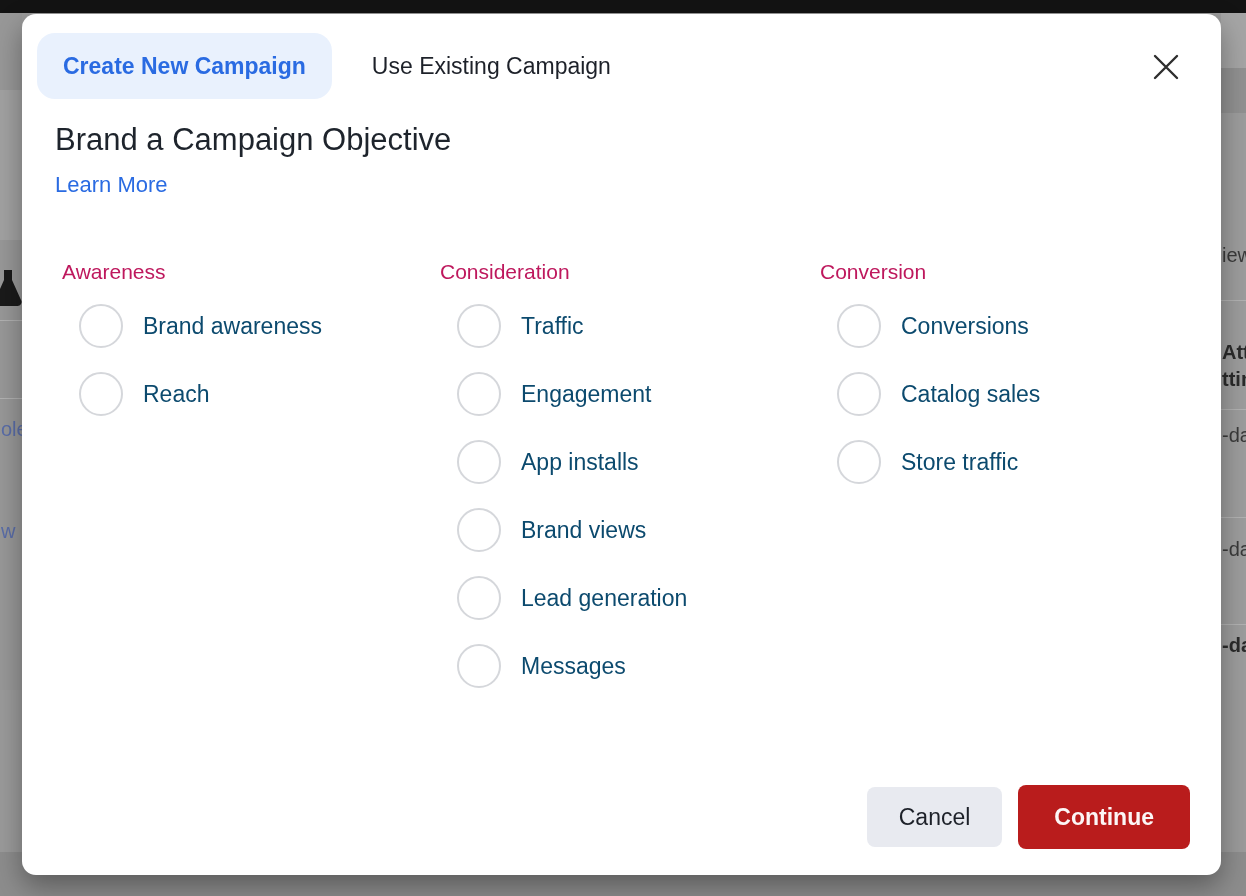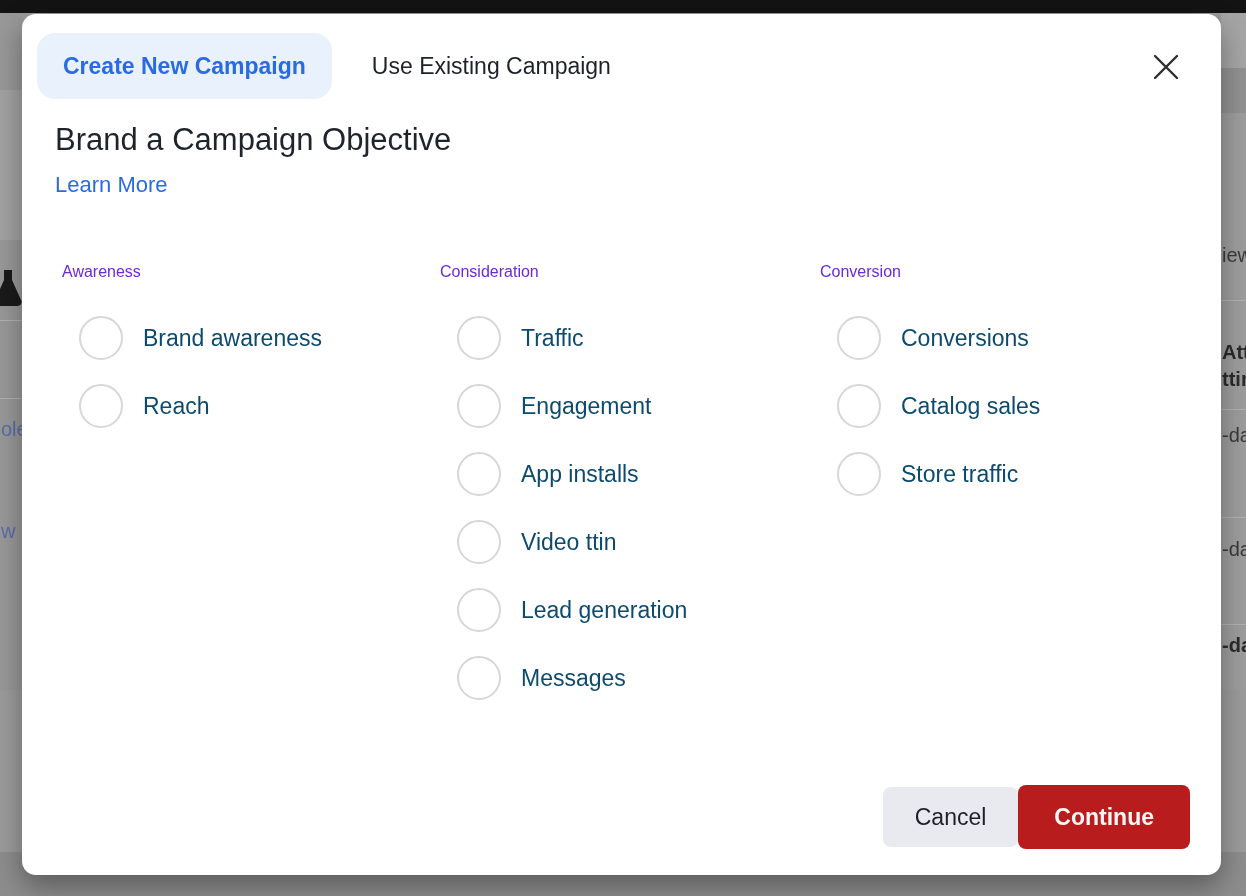--- a/index.html
+++ b/index.html
@@ -29,27 +29,27 @@
        border-radius:18px;cursor:pointer;white-space:nowrap;}
   .tab.active{background:#e9f1fd;color:#2a6be2;font-weight:bold;}
   .tab.inactive{margin-left:14px;}
   .close-btn{position:absolute;left:1128px;top:37px;width:32px;height:32px;display:flex;
              align-items:center;justify-content:center;cursor:pointer;}
   .dialog-title{position:absolute;left:33px;top:106px;font-size:31px;color:#1e242c;line-height:40px;}
   .learn-more{position:absolute;left:33px;top:157px;font-size:22px;color:#2a6be2;line-height:28px;cursor:pointer;}
 
   .col{position:absolute;top:244px;width:370px;}
   .col-0{left:40px;} .col-1{left:418px;} .col-2{left:798px;}
-  .col-header{font-size:16px;color:#6d28d9;line-height:27px;margin-bottom:19px;}
+  .col-header{font-size:21px;color:#be185d;line-height:27px;margin-bottom:7px;}
   .opt-row{display:flex;align-items:center;height:68px;cursor:pointer;}
   .radio{width:44px;height:44px;border:2px solid #d5d7db;border-radius:50%;background:#fff;
          margin-left:17px;flex:0 0 auto;}
   .opt-label{margin-left:20px;font-size:23px;color:#0c4a6e;white-space:nowrap;}
 
-  .footer{position:absolute;right:31px;bottom:26px;display:flex;align-items:center;}
+  .footer{position:absolute;right:31px;bottom:26px;display:flex;align-items:center;gap:16px;}
   .btn{border:none;border-radius:8px;font-size:23px;cursor:pointer;}
   .btn-cancel{height:60px;padding:0 32px;background:#e8eaf0;color:#1d2129;}
   .btn-continue{height:64px;padding:4px 36px;background:#b91c1c;color:rgba(255,255,255,.96);font-weight:bold;}
 </style>
 </head>
 <body>
 
 <div class="canvas">
 
   <div class="topbar"></div>
@@ -126,21 +126,21 @@
           <div class="opt-row">
             <span class="radio"></span>
             <span class="opt-label">Engagement</span>
           </div>
           <div class="opt-row">
             <span class="radio"></span>
             <span class="opt-label">App installs</span>
           </div>
           <div class="opt-row">
             <span class="radio"></span>
-            <span class="opt-label">Video ttin</span>
+            <span class="opt-label">Brand views</span>
           </div>
           <div class="opt-row">
             <span class="radio"></span>
             <span class="opt-label">Lead generation</span>
           </div>
           <div class="opt-row">
             <span class="radio"></span>
             <span class="opt-label">Messages</span>
           </div>
         </div>

